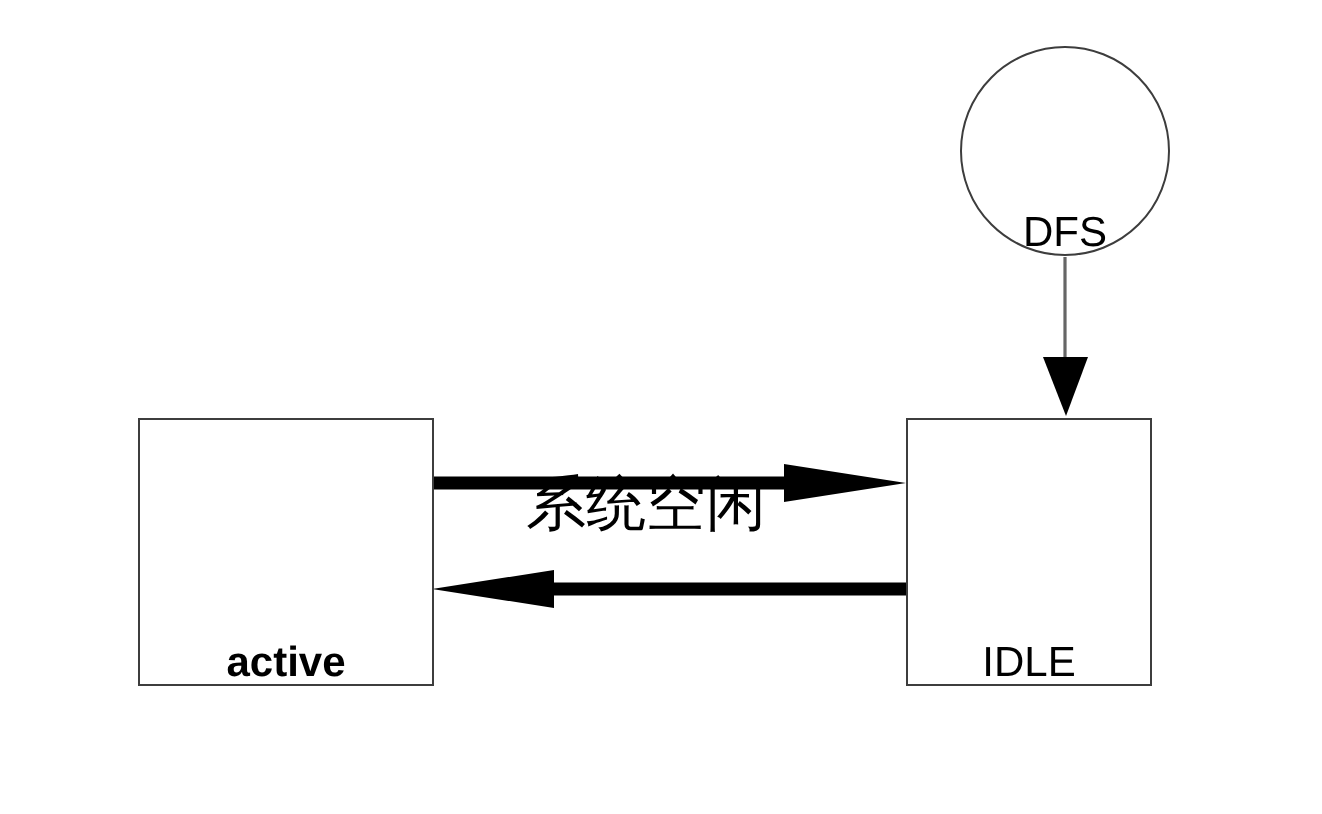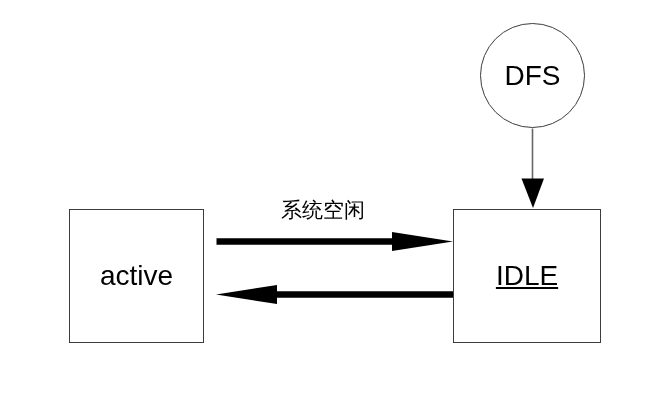--- a/index.html
+++ b/index.html
@@ -37,43 +37,44 @@
     stroke-width: 6.5;
     fill: none;
   }
   .edge-layer .arrowhead {
     fill: var(--arrow);
     stroke: none;
   }
   .node {
     position: absolute;
     display: flex;
-    align-items: center;
+    align-items: flex-end;
     justify-content: center;
     background: var(--node-fill);
     border: 1px solid var(--node-stroke);
     color: var(--text);
-    font-size: 28px;
+    font-size: 21px;
     line-height: 1;
   }
-  .node-active { left: 69px;  top: 209px; width: 135px; height: 134px; }
-  .node-idle   { left: 453px; top: 209px; width: 148px; height: 134px; text-decoration: underline; }
+  .node-active { left: 69px;  top: 209px; width: 148px; height: 134px; font-weight: bold; }
+  .node-idle   { left: 453px; top: 209px; width: 123px; height: 134px; }
   .node-dfs {
     left: 480px; top: 23px;
     width: 105px; height: 105px;
     border-radius: 50%;
     border-width: 1.4px;
   }
   .edge-label {
     position: absolute;
     color: var(--text);
-    font-size: 21px;
+    font-size: 30px;
     line-height: 1;
     white-space: nowrap;
     transform: translateX(-50%);
+    margin-top: 39px;
   }
   .edge-label-top    { left: 323px; top: 199px; }
   .edge-label-bottom { left: 323px; top: 329px; }
 </style>
 </head>
 <body>
 
 <div class="canvas">
 
   <svg class="edge-layer" viewBox="0 0 661 407" width="661" height="407">

